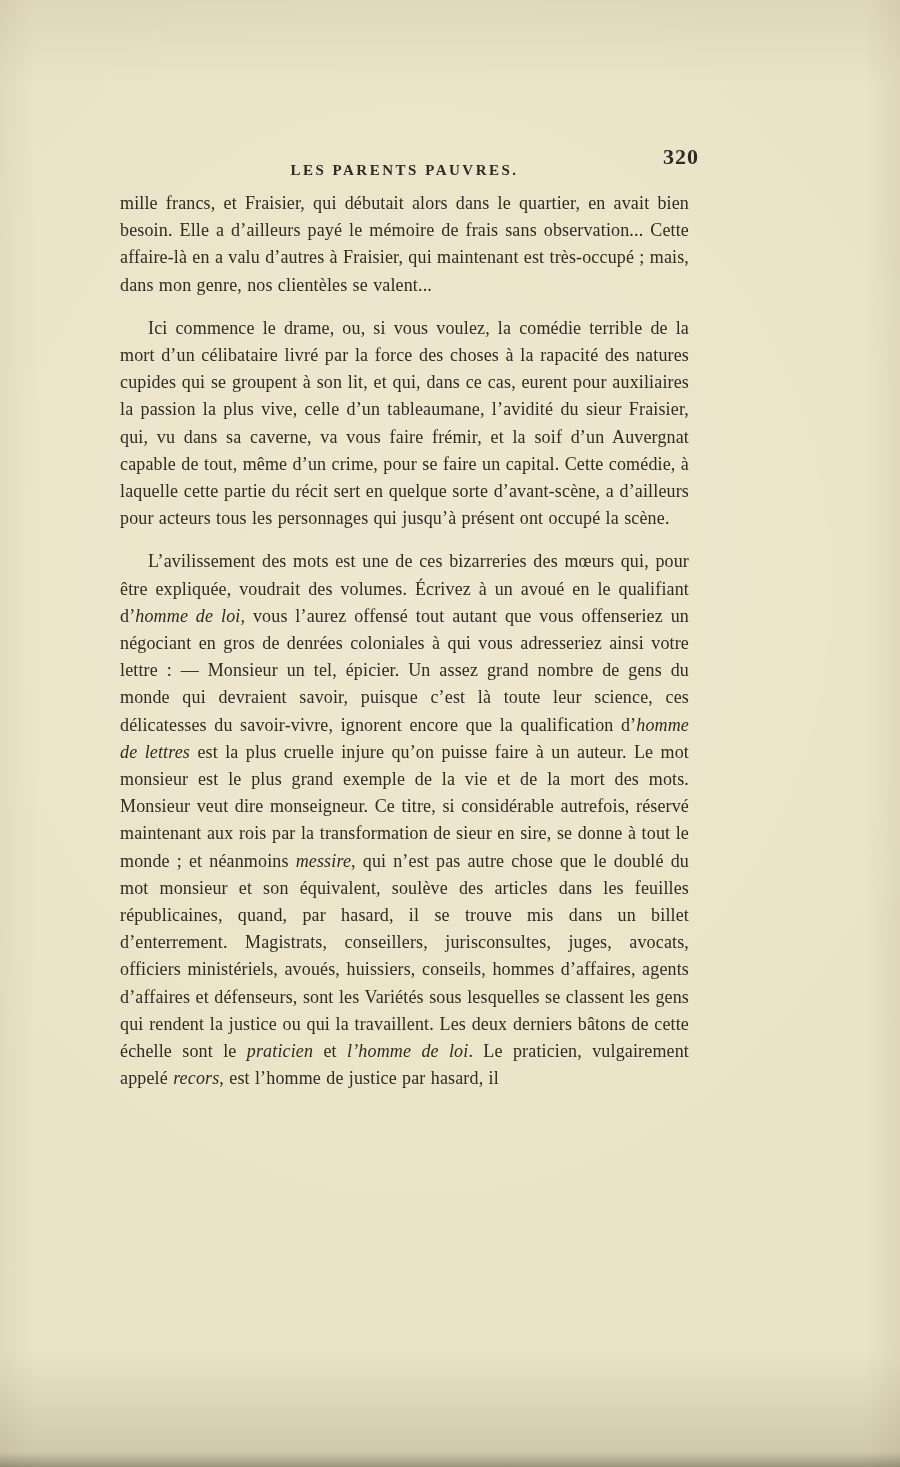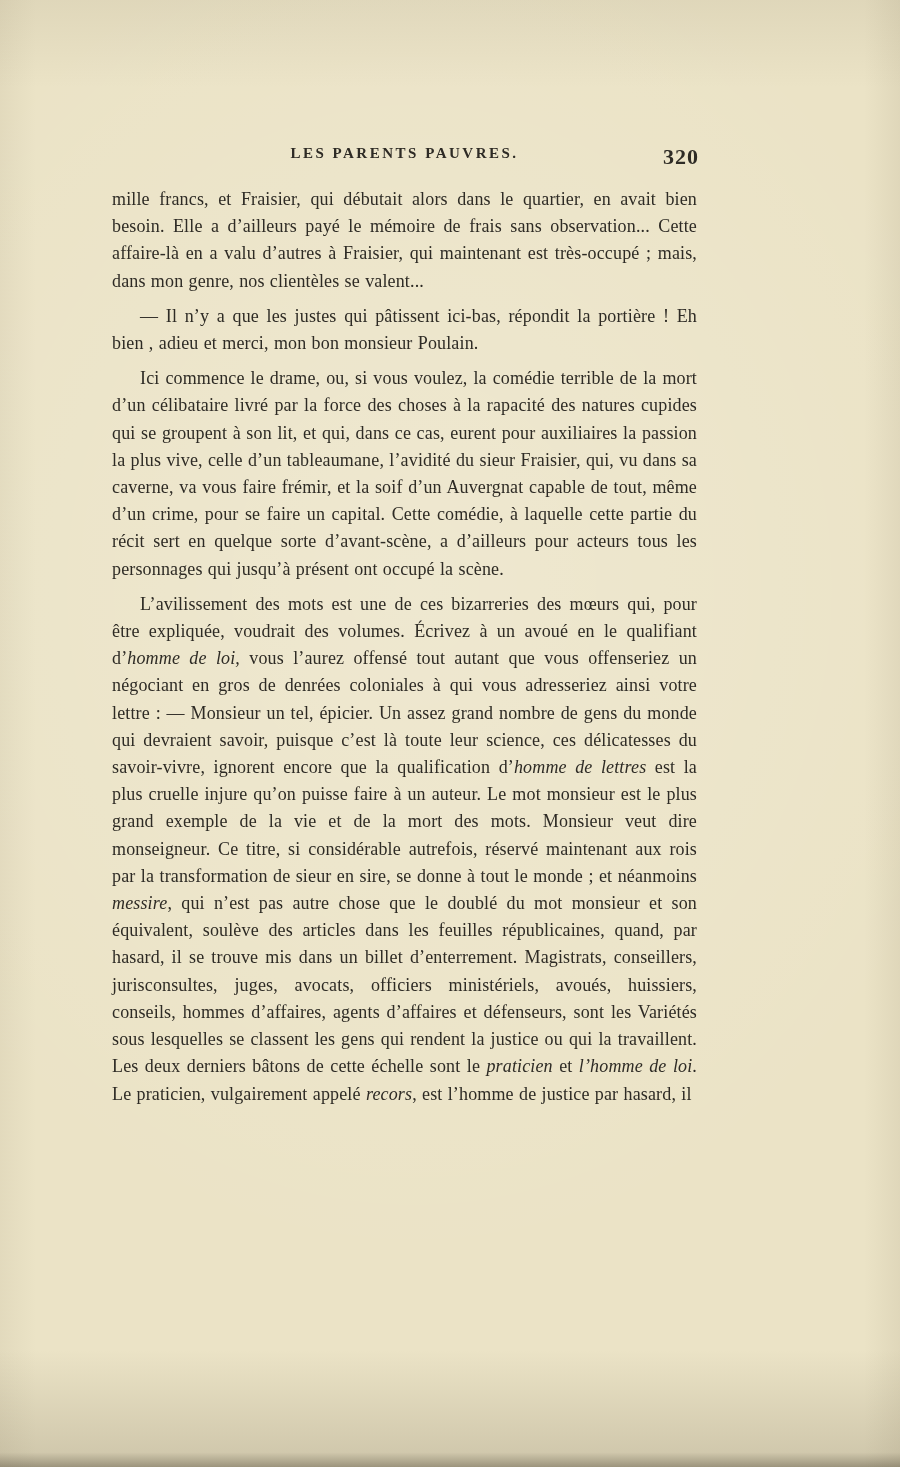--- a/index.html
+++ b/index.html
@@ -33,37 +33,37 @@
     width: 601px;
   }
   .running-head {
     position: relative;
     height: 30px;
     margin-bottom: 12px;
   }
   .running-title {
     position: absolute;
     left: 50%;
-    top: 1px;
+    top: 18px;
     transform: translateX(-50%);
     font-size: 15px;
     font-weight: 600;
     letter-spacing: 2.5px;
     white-space: nowrap;
   }
   .page-number {
     position: absolute;
     right: 6px;
     top: 0;
     font-size: 22px;
     font-weight: 700;
     letter-spacing: 1px;
   }
   .body-text p {
-    margin: 8px;
+    margin: 16px;
     font-size: 18px;
     line-height: 27.2px;
     text-align: justify;
     letter-spacing: 0.15px;
     word-spacing: 0.6px;
   }
   .body-text p.indent { text-indent: 28px; }
   .body-text em { font-style: italic; }
 </style>
 </head>
@@ -71,17 +71,16 @@
 
 <div class="paper-vignette"></div>
 
 <div class="text-block">
   <div class="running-head">
     <span class="running-title">LES PARENTS PAUVRES.</span>
     <span class="page-number">320</span>
   </div>
   <div class="body-text">
       <p><span>mille francs, et Fraisier, qui débutait alors dans le quartier, en avait bien besoin. Elle a d’ailleurs payé le mémoire de frais sans observation... Cette affaire-là en a valu d’autres à Fraisier, qui maintenant est très-occupé&nbsp;; mais, dans mon genre, nos clientèles se valent...</span></p>
-      <p class="indent"><span>—&nbsp;Il n’y a que les justes qui pâtissent ici-bas, répondit la portière&nbsp;! Eh bien , adieu et merci, mon bon monsieur Poulain.</span></p>
       <p class="indent"><span>Ici commence le drame, ou, si vous voulez, la comédie terrible de la mort d’un célibataire livré par la force des choses à la rapacité des natures cupides qui se groupent à son lit, et qui, dans ce cas, eurent pour auxiliaires la passion la plus vive, celle d’un tableaumane, l’avidité du sieur Fraisier, qui, vu dans sa caverne, va vous faire frémir, et la soif d’un Auvergnat capable de tout, même d’un crime, pour se faire un capital. Cette comédie, à laquelle cette partie du récit sert en quelque sorte d’avant-scène, a d’ailleurs pour acteurs tous les personnages qui jusqu’à présent ont occupé la scène.</span></p>
       <p class="indent"><span>L’avilissement des mots est une de ces bizarreries des mœurs qui, pour être expliquée, voudrait des volumes. Écrivez à un avoué en le qualifiant d’</span><em>homme de loi,</em><span> vous l’aurez offensé tout autant que vous offenseriez un négociant en gros de denrées coloniales à qui vous adresseriez ainsi votre lettre&nbsp;: — Monsieur un tel, épicier. Un assez grand nombre de gens du monde qui devraient savoir, puisque c’est là toute leur science, ces délicatesses du savoir-vivre, ignorent encore que la qualification d’</span><em>homme de lettres</em><span> est la plus cruelle injure qu’on puisse faire à un auteur. Le mot monsieur est le plus grand exemple de la vie et de la mort des mots. Monsieur veut dire monseigneur. Ce titre, si considérable autrefois, réservé maintenant aux rois par la transformation de sieur en sire, se donne à tout le monde&nbsp;; et néanmoins </span><em>messire</em><span>, qui n’est pas autre chose que le doublé du mot monsieur et son équivalent, soulève des articles dans les feuilles républicaines, quand, par hasard, il se trouve mis dans un billet d’enterrement. Magistrats, conseillers, jurisconsultes, juges, avocats, officiers ministériels, avoués, huissiers, conseils, hommes d’affaires, agents d’affaires et défenseurs, sont les Variétés sous lesquelles se classent les gens qui rendent la justice ou qui la travaillent. Les deux derniers bâtons de cette échelle sont le </span><em>praticien</em><span> et </span><em>l’homme de loi</em><span>. Le praticien, vulgairement appelé </span><em>recors</em><span>, est l’homme de justice par hasard, il</span></p>
     </div>
 </div>
 
 </body></html>

